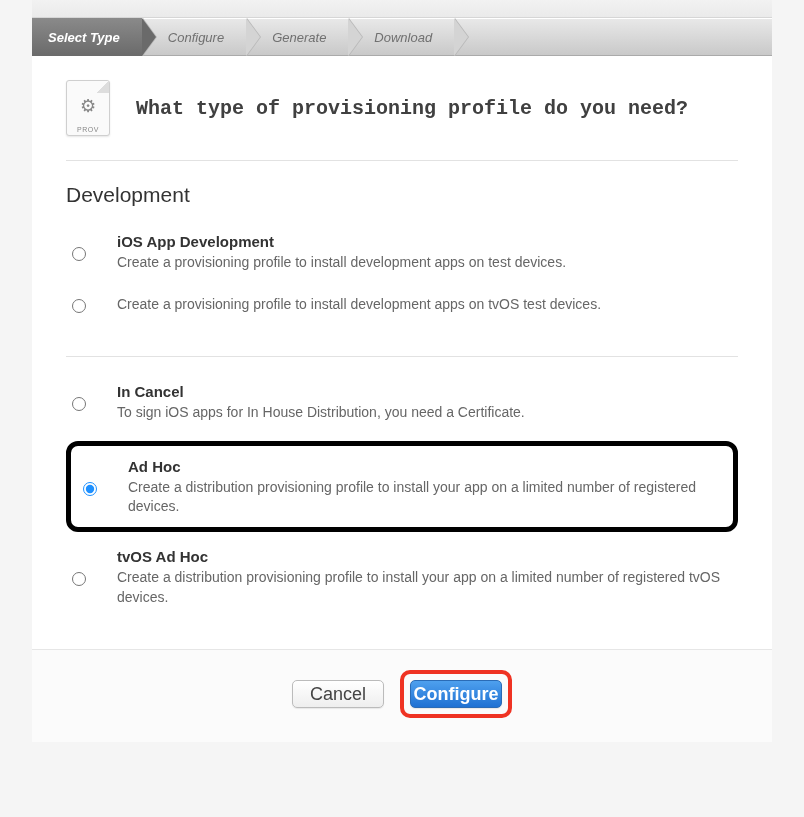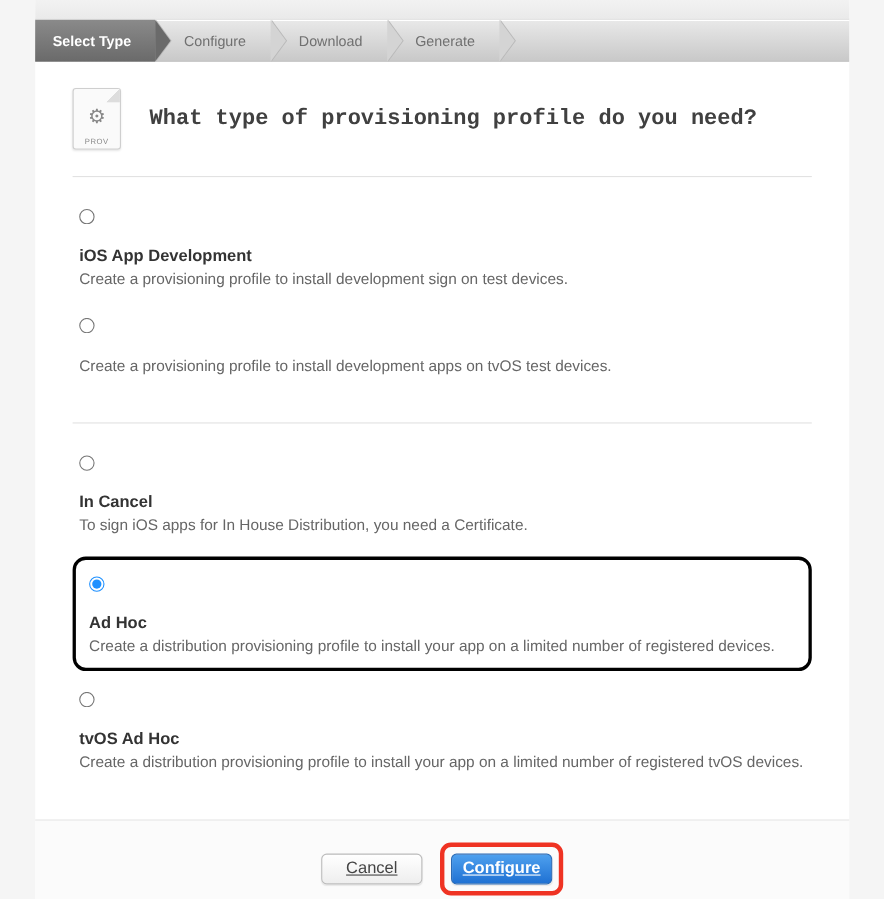--- a/index.html
+++ b/index.html
@@ -30,20 +30,21 @@
       position: relative;
     }
     .step {
       position: relative;
       padding: 0 22px 0 26px;
       height: 38px;
       display: flex;
       align-items: center;
       font-size: 13px;
       color: #707070;
+      font-style: italic;
     }
     .step.active {
       background: linear-gradient(#8a8a8a, #6a6a6a);
       color: #fff;
       font-weight: bold;
       padding-left: 16px;
     }
     .step::after {
       content: "";
       position: absolute;
@@ -125,45 +126,44 @@
       margin: 0 0 22px 0;
     }
     .section-title {
       font-size: 21px;
       font-weight: 300;
       color: #333;
       margin-bottom: 22px;
     }
     .option {
       display: flex;
-      align-items: flex-start;
-      gap: 20px;
+      align-items: center;
+      gap: 31px;
       padding: 4px 6px 18px 6px;
-      flex-direction: column;
     }
     .option input[type=radio] {
       margin-top: 3px;
       width: 14px;
       height: 14px;
       accent-color: #1e90ff;
     }
     .option .opt-text { flex: 1; }
     .option .opt-title {
       font-size: 15px;
       font-weight: bold;
       color: #333;
       margin-bottom: 3px;
     }
     .option .opt-desc {
       font-size: 14px;
       color: #666;
       line-height: 1.4;
     }
     .highlight-box {
-      border: 3px solid #000000;
+      border: 5px solid #000000;
       border-radius: 12px;
       padding: 8px 6px 6px 6px;
       margin-bottom: 12px;
     }
     .section-block { margin-bottom: 24px; }
     .bottom-bar {
       display: flex;
       justify-content: center;
       align-items: center;
       gap: 16px;
@@ -173,25 +173,24 @@
     }
     .btn {
       display: inline-flex;
       align-items: center;
       justify-content: center;
       min-width: 92px;
       height: 28px;
       border-radius: 5px;
       border: 1px solid #bbb;
       background: linear-gradient(#fff, #eee);
-      font-size: 15px;
+      font-size: 18px;
       color: #444;
       cursor: pointer;
       box-shadow: 0 1px 1px rgba(0,0,0,0.08);
-      text-decoration: underline;
     }
     .btn-primary {
       background: linear-gradient(#4ea0ee, #1f71d3);
       border: 1px solid #2a6bb6;
       color: #fff;
       font-weight: bold;
     }
     .btn-primary-wrap {
       border: 4px solid #ef3323;
       border-radius: 10px;
@@ -200,43 +199,44 @@
   </style>
 </head>
 <body>
 
 <div class="container">
   <div class="topbar-bg"></div>
 
   <div class="stepbar">
     <div class="step active">Select Type</div>
     <div class="step">Configure</div>
+    <div class="step">Generate</div>
     <div class="step">Download</div>
-    <div class="step">Generate</div>
   </div>
 
   <div class="content">
     <div class="heading-row">
       <div class="prov-icon">
         <div class="fold"></div>
         <div class="gear">⚙</div>
         <div class="label">PROV</div>
       </div>
       <h1>What type of provisioning profile do you need?</h1>
     </div>
 
     <hr class="divider">
 
     <div class="section-block">
+      <div class="section-title">Development</div>
 
       <label class="option">
         <input type="radio" name="profile-type" style="">
         <div class="opt-text">
           <div class="opt-title">iOS App Development</div>
-          <div class="opt-desc">Create a provisioning profile to install development sign on test devices.</div>
+          <div class="opt-desc">Create a provisioning profile to install development apps on test devices.</div>
         </div>
       </label>
 
       <label class="option">
         <input type="radio" name="profile-type" style="">
         <div class="opt-text">
           <div class="opt-desc">Create a provisioning profile to install development apps on tvOS test devices.</div>
         </div>
       </label>
     </div>

